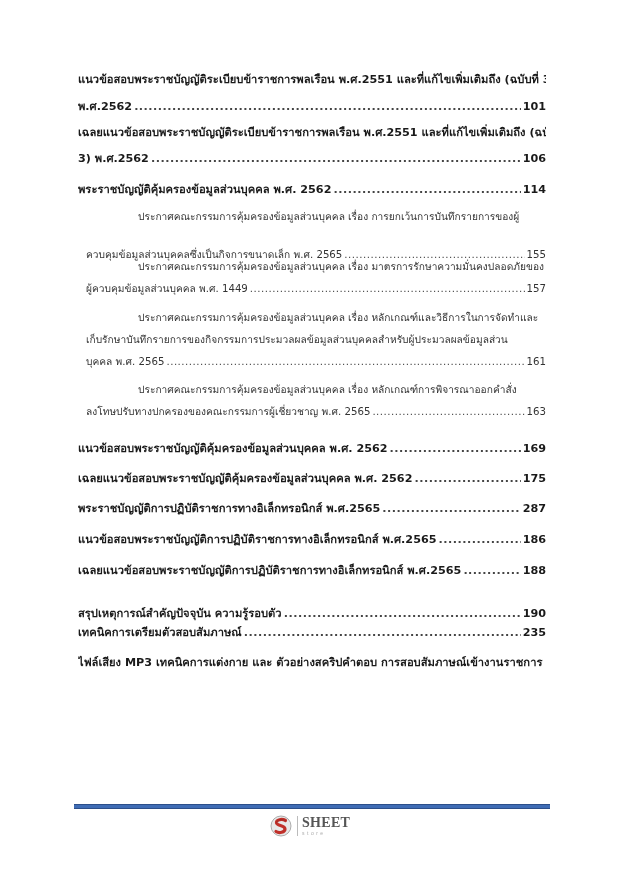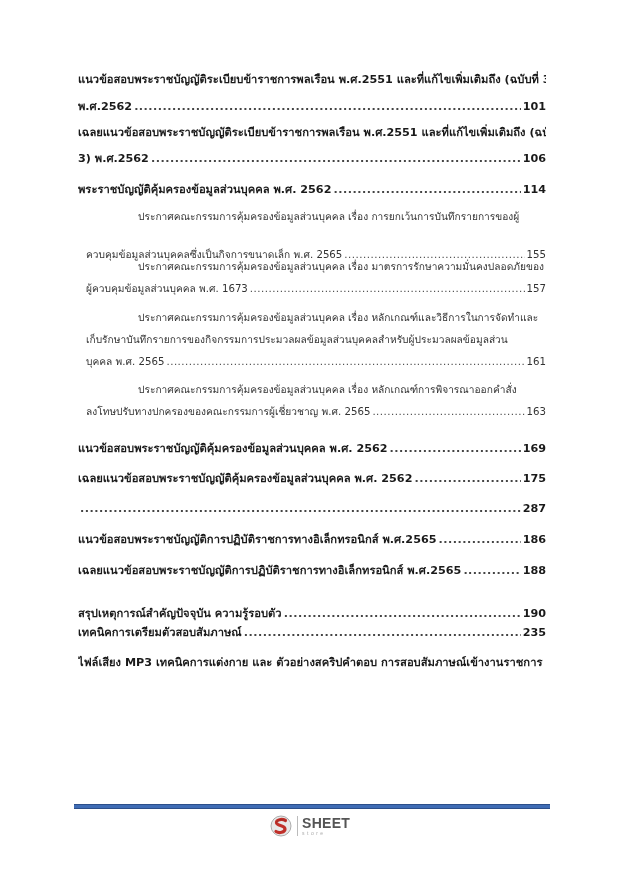--- a/index.html
+++ b/index.html
@@ -21,21 +21,21 @@
     .leader-line .dots { flex: 1 1 auto; overflow: hidden; white-space: nowrap; letter-spacing: 0.5px; margin: 0 2px; color: #444; }
     .leader-line .dots::before { content: "...................................................................................................................................................................................................................................................................."; }
     .leader-line .pg { flex: 0 0 auto; text-align: right; }
 
     .footer-bar { position: absolute; left: 74px; top: 804px; width: 476px; height: 5px; background: #3f6cb5; border-top: 1px solid #2d4f8a; border-bottom: 1px solid #2d4f8a; }
 
     .logo { position: absolute; left: 270px; top: 815px; display: flex; align-items: center; }
     .logo-mark { width: 22px; height: 22px; position: relative; }
     .logo-sep { width: 1px; height: 20px; background: #bbb; margin: 0 4px 0 5px; }
     .logo-text { display: flex; flex-direction: column; line-height: 1; }
-    .logo-title { font-family: Liberation Sans, sans-serif; font-size: 14px; font-weight: bold; color: #555; letter-spacing: 0.3px; }
+    .logo-title { font-family: Liberation Serif, serif; font-size: 14px; font-weight: bold; color: #555; letter-spacing: 0.3px; }
     .logo-sub { font-family: "Liberation Sans", sans-serif; font-size: 5px; color: #aaa; letter-spacing: 2.5px; margin-top: 1px; }
   </style>
 </head>
 <body>
 
 <div class="toc">
 
   <div class="entry bold" style="top:70px;">
     <div class="line" style="top:0;">แนวข้อสอบพระราชบัญญัติระเบียบข้าราชการพลเรือน พ.ศ.2551 และที่แก้ไขเพิ่มเติมถึง (ฉบับที่ 3)</div>
     <div class="line leader-line" style="top:27px;">
@@ -67,21 +67,21 @@
     <div class="line sub-cont leader-line" style="top:38px;">
       <span class="txt">ควบคุมข้อมูลส่วนบุคคลซึ่งเป็นกิจการขนาดเล็ก  พ.ศ.  2565</span>
       <span class="dots"></span>
       <span class="pg">155</span>
     </div>
   </div>
 
   <div class="entry sub" style="top:257px;">
     <div class="line indent" style="top:0;">ประกาศคณะกรรมการคุ้มครองข้อมูลส่วนบุคคล เรื่อง มาตรการรักษาความมั่นคงปลอดภัยของ</div>
     <div class="line sub-cont leader-line" style="top:22px;">
-      <span class="txt">ผู้ควบคุมข้อมูลส่วนบุคคล  พ.ศ.  1673</span>
+      <span class="txt">ผู้ควบคุมข้อมูลส่วนบุคคล  พ.ศ.  1449</span>
       <span class="dots"></span>
       <span class="pg">157</span>
     </div>
   </div>
 
   <div class="entry sub" style="top:308px;">
     <div class="line indent" style="top:0;">ประกาศคณะกรรมการคุ้มครองข้อมูลส่วนบุคคล เรื่อง หลักเกณฑ์และวิธีการในการจัดทำและ</div>
     <div class="line sub-cont" style="top:22px;">เก็บรักษาบันทึกรายการของกิจกรรมการประมวลผลข้อมูลส่วนบุคคลสำหรับผู้ประมวลผลข้อมูลส่วน</div>
     <div class="line sub-cont leader-line" style="top:44px;">
       <span class="txt">บุคคล  พ.ศ.  2565</span>
@@ -110,20 +110,21 @@
   <div class="entry bold" style="top:469px;">
     <div class="line leader-line" style="top:0;">
       <span class="txt">เฉลยแนวข้อสอบพระราชบัญญัติคุ้มครองข้อมูลส่วนบุคคล พ.ศ. 2562</span>
       <span class="dots"></span>
       <span class="pg">175</span>
     </div>
   </div>
 
   <div class="entry bold" style="top:499px;">
     <div class="line leader-line" style="top:0;">
+      <span class="txt"> พระราชบัญญัติการปฏิบัติราชการทางอิเล็กทรอนิกส์ พ.ศ.2565</span>
       <span class="dots"></span>
       <span class="pg">287</span>
     </div>
   </div>
 
   <div class="entry bold" style="top:530px;">
     <div class="line leader-line" style="top:0;">
       <span class="txt">แนวข้อสอบพระราชบัญญัติการปฏิบัติราชการทางอิเล็กทรอนิกส์ พ.ศ.2565</span>
       <span class="dots"></span>
       <span class="pg">186</span>

